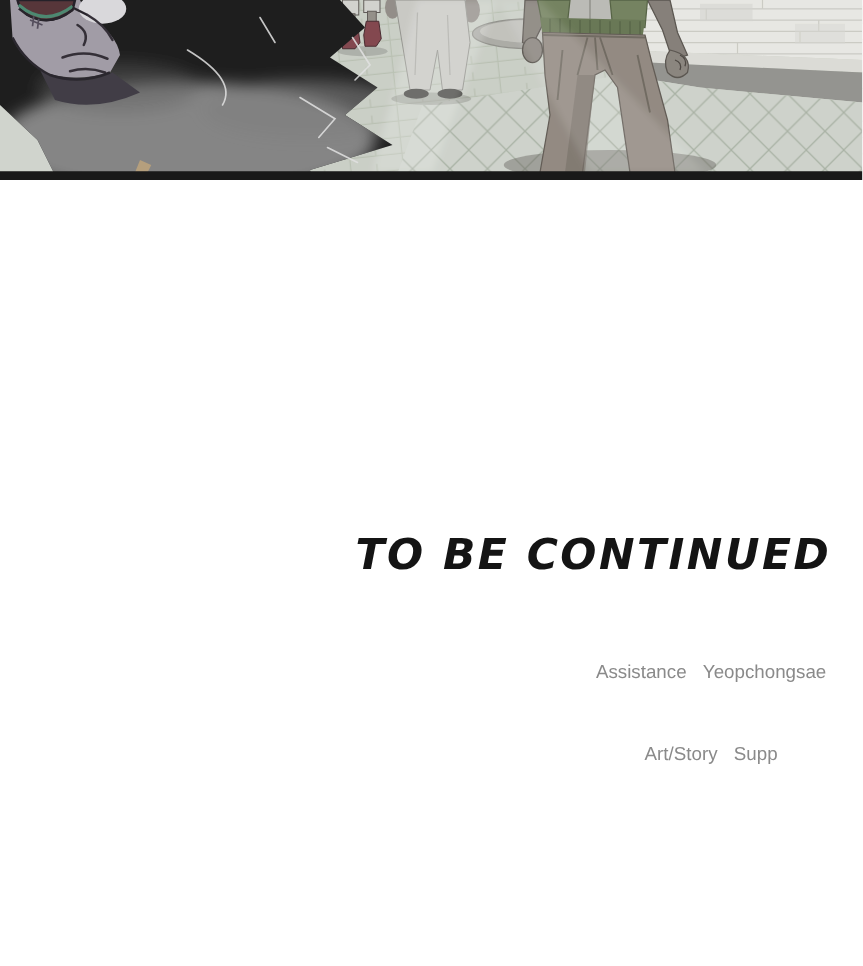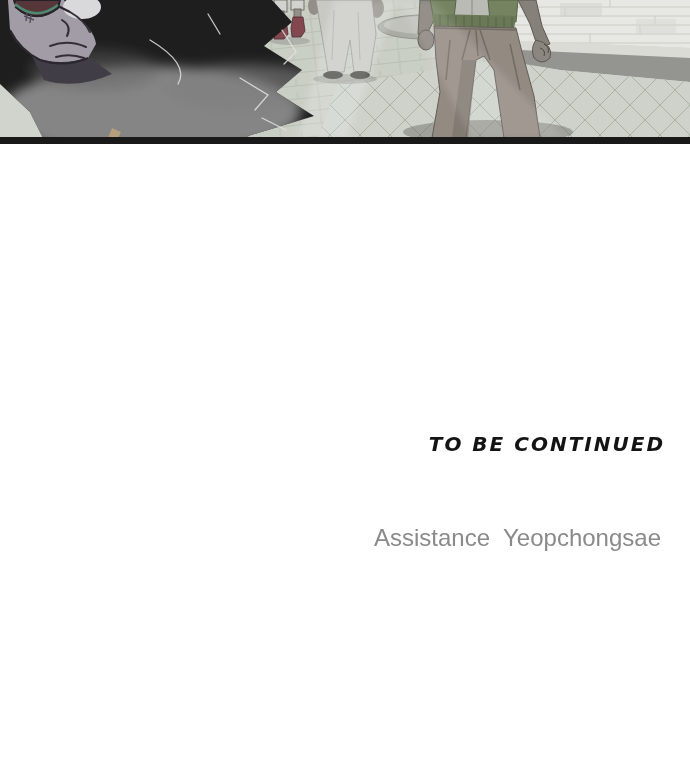--- a/index.html
+++ b/index.html
@@ -2,23 +2,23 @@
 <html style="--page-bg: #ffffff; --title-color: #141414; --credits-color: #8a8a8a; --panel-border: #191919; --pavement: #c7ccc3; --wall: #e7e7e2; --curb: #8d8d88; --figure-black: #0d0d0d; --face-skin: #9b95a0; --lens: #4a272b; --lens-rim: #3f7f66; --cardigan: #6b7a55; --pants: #8b8279; --boots: #7a3a42;"><head>
 <meta charset="utf-8">
 <style>
   html,body{margin:0;padding:0;background:var(--page-bg,#fff);}
   .page{position:relative;width:690px;height:773px;background:var(--page-bg,#fff);overflow:hidden;
         font-family:"Liberation Sans",sans-serif;}
   .panel{position:absolute;top:0;left:0;width:690px;height:144px;}
   .panel svg{display:block;}
   .tbc{position:absolute;top:426px;right:25px;white-space:nowrap;
        font-family:"DejaVu Sans",sans-serif;font-style:italic;font-weight:700;
-       font-size:20px;line-height:36px;letter-spacing:2px;color:var(--title-color,#141414);}
+       font-size:34px;line-height:36px;letter-spacing:2px;color:var(--title-color,#141414);}
   .credits{position:absolute;top:521px;right:29px;text-align:center;
-           font-size:24px;line-height:34px;color:var(--credits-color,#8a8a8a);
+           font-size:15px;line-height:34px;color:var(--credits-color,#8a8a8a);
            font-family:"Liberation Sans",sans-serif;}
   .credit-line--spaced{margin-top:32px;}
   .credit-gap{display:inline-block;width:13px;}
   
   .c-pave{fill:var(--pavement,#c7ccc3);} .c-wall{fill:var(--wall,#e7e7e2);}
   .c-curb{fill:var(--curb,#8d8d88);}   .c-black{fill:var(--figure-black,#0d0d0d);}
   .c-skin{fill:var(--face-skin,#9b95a0);} .c-lens{fill:var(--lens,#4a272b);}
   .c-rim{stroke:var(--lens-rim,#3f7f66);} .c-green{fill:var(--cardigan,#6b7a55);}
   .c-pants{fill:var(--pants,#8b8279);} .c-boot{fill:var(--boots,#7a3a42);}
   .c-border{fill:var(--panel-border,#191919);}
@@ -168,15 +168,16 @@
       <rect x="0" y="0" width="690" height="138" fill="#eef1ec" opacity="0.08"></rect>
 
       <rect x="0" y="137" width="690" height="7" class="c-border"></rect>
     </svg>
   </div>
 
   <div class="tbc">TO BE CONTINUED</div>
 
   <div class="credits">
     <div class="credit-line"><span>Assistance</span><span class="credit-gap"></span><span>Yeopchongsae</span></div>
+    <div class="credit-line credit-line--spaced"><span>Art/Story</span><span class="credit-gap"></span><span>Supp</span></div>
   </div>
 
 </div>
 
 </body></html>

